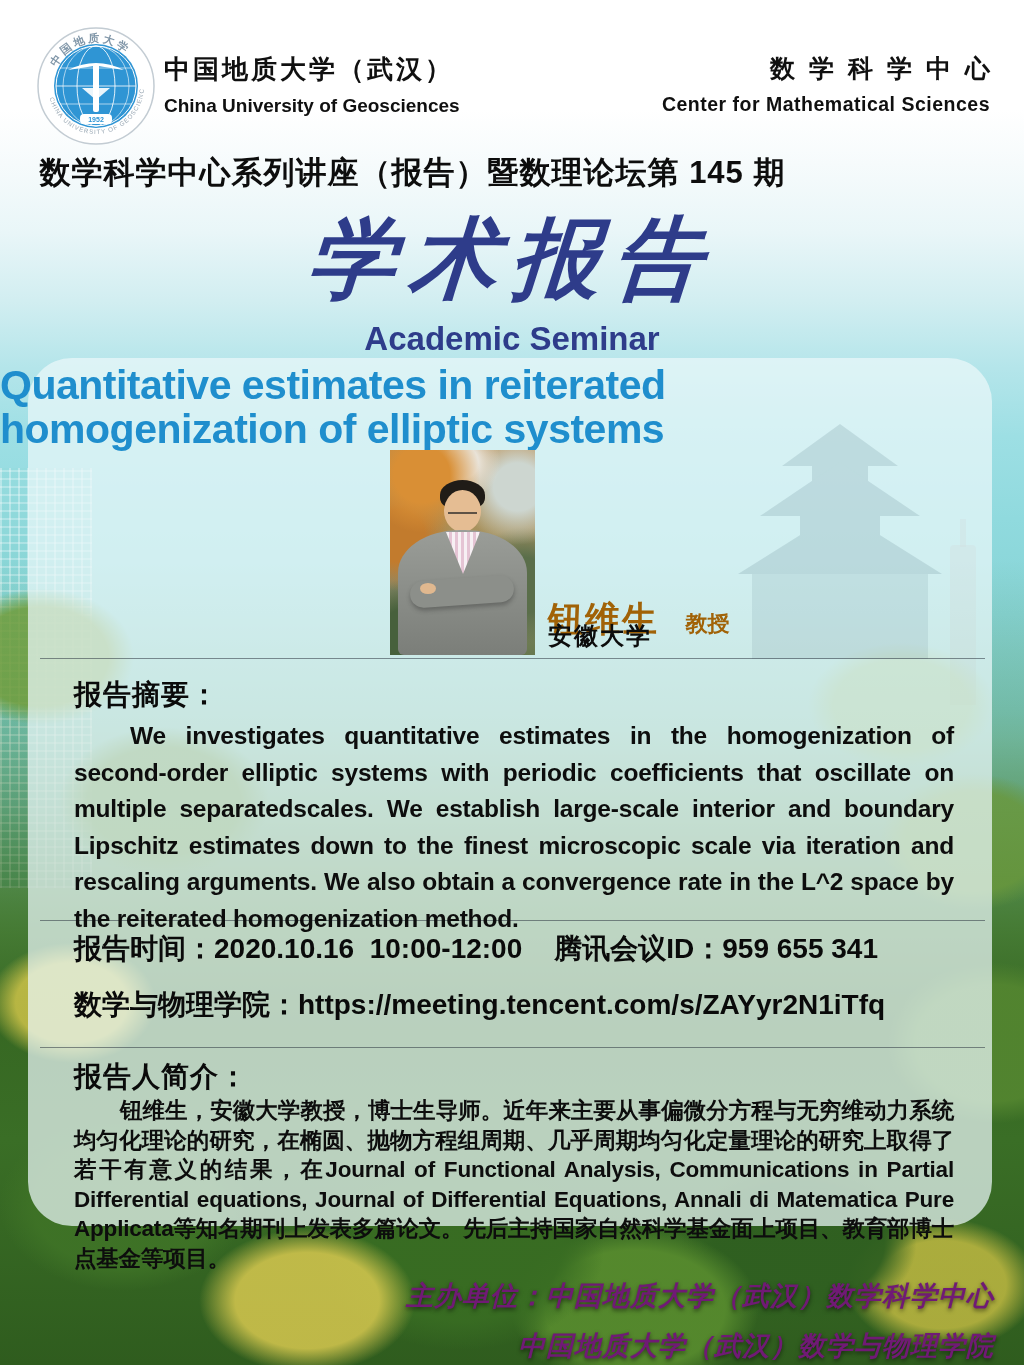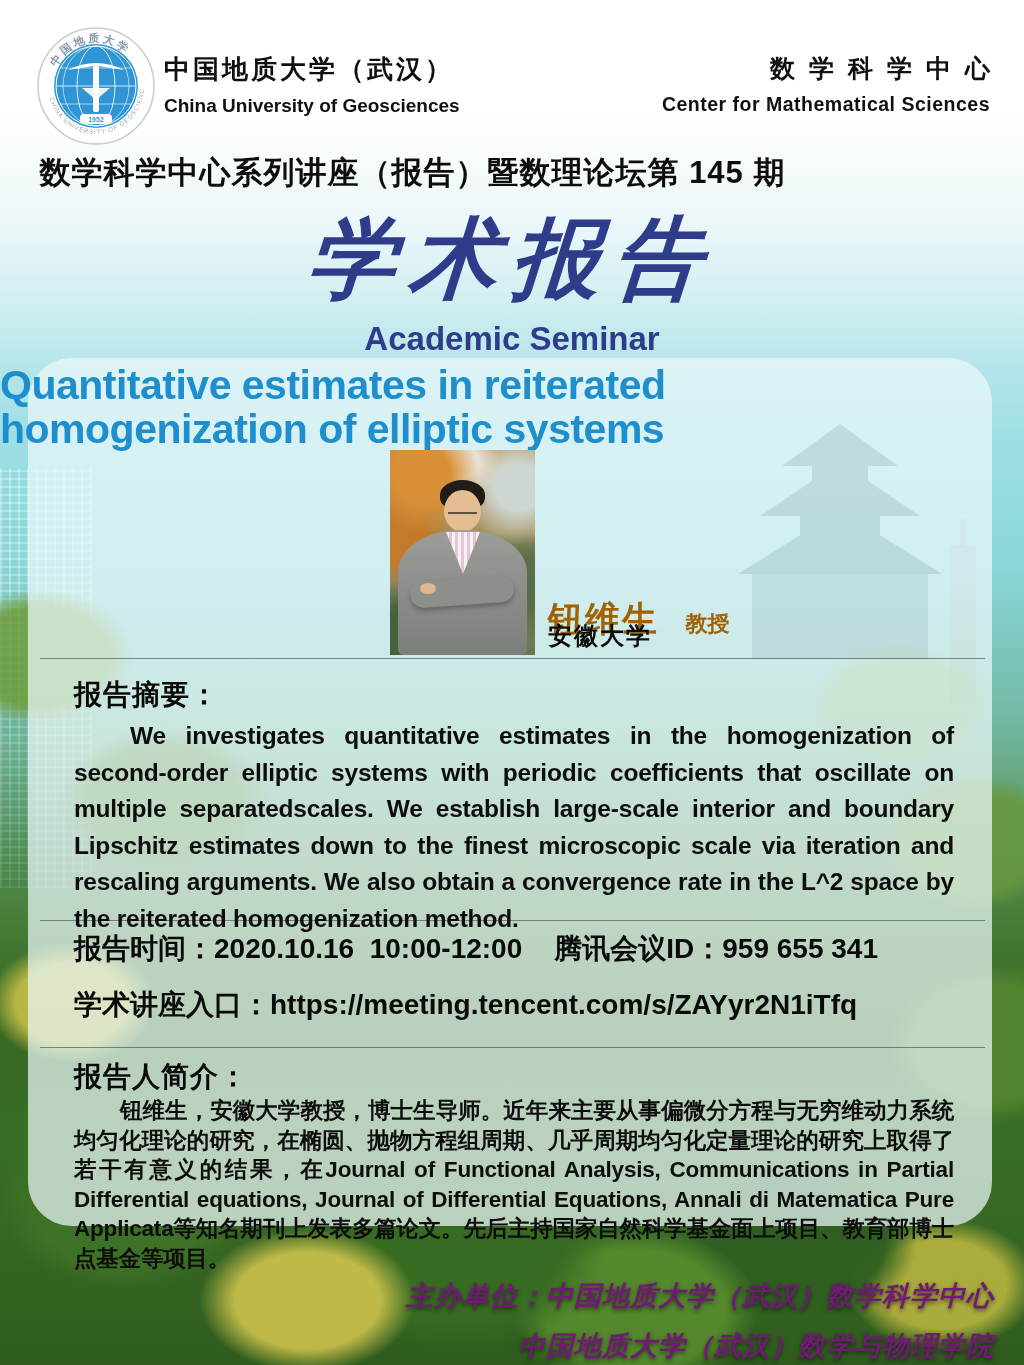--- a/index.html
+++ b/index.html
@@ -217,21 +217,21 @@
   <div class="divider d2"></div>
   <div class="divider d3"></div>
 
   <div class="sec-heading abs-heading">报告摘要：</div>
   <div class="abs-body">We investigates quantitative estimates in the homogenization of second-order elliptic systems with periodic coefficients that oscillate on multiple separatedscales. We establish large-scale interior and boundary Lipschitz estimates down to the finest microscopic scale via iteration and rescaling arguments. We also obtain a convergence rate in the L^2 space by the reiterated homogenization method.</div>
 
   <div class="sched1">
     <span>报告时间：</span><span class="pre">2020.10.16  10:00-12:00</span><span class="gap"></span><span>腾讯会议ID：</span><span class="pre">959 655 341</span>
   </div>
   <div class="sched2">
-    <span>学术讲座入口：</span><a href="#">https://meeting.tencent.com/s/ZAYyr2N1iTfq</a>
+    <span>数学与物理学院：</span><a href="#">https://meeting.tencent.com/s/ZAYyr2N1iTfq</a>
   </div>
 
   <div class="sec-heading bio-heading">报告人简介：</div>
   <div class="bio-body">钮维生，安徽大学教授，博士生导师。近年来主要从事偏微分方程与无穷维动力系统均匀化理论的研究，在椭圆、抛物方程组周期、几乎周期均匀化定量理论的研究上取得了若干有意义的结果，在Journal of Functional Analysis, Communications in Partial Differential equations, Journal of Differential Equations, Annali di Matematica Pure Applicata等知名期刊上发表多篇论文。先后主持国家自然科学基金面上项目、教育部博士点基金等项目。</div>
 
   <div class="footer">
     <div class="l1">主办单位：中国地质大学（武汉）数学科学中心</div>
     <div class="l2">中国地质大学（武汉）数学与物理学院</div>
   </div>
 

